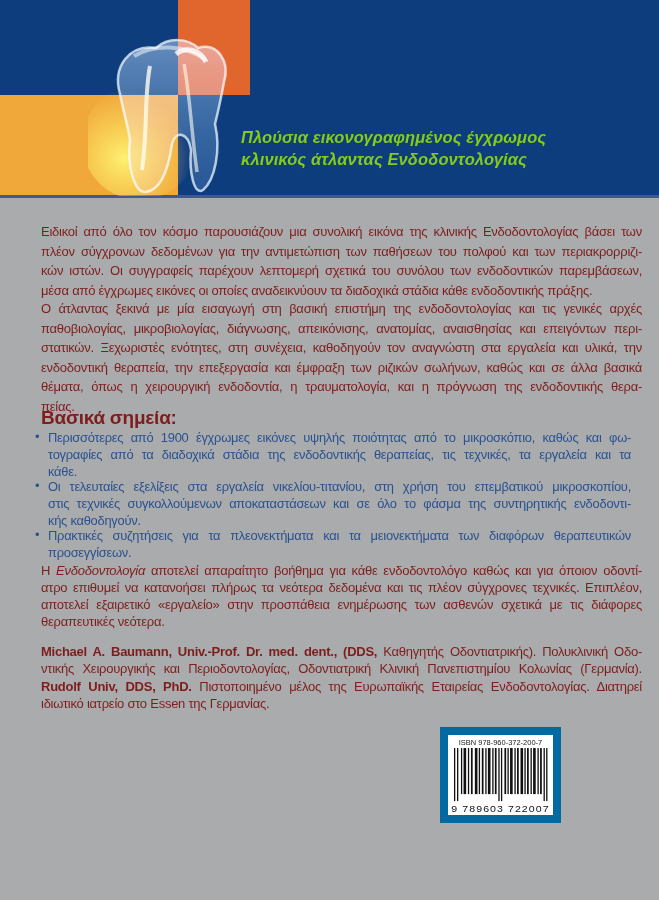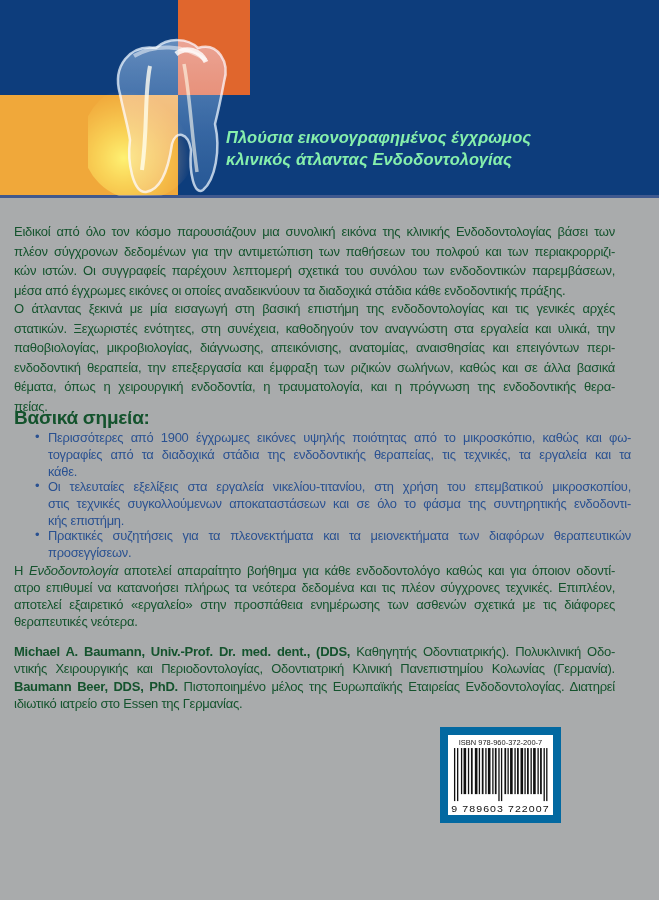--- a/index.html
+++ b/index.html
@@ -9,28 +9,28 @@
   }
   
   .header {
     position:absolute; left:0; top:0; width:659px; height:195px;
     background:#0d3d7c; border-bottom:3px solid #40598e;
   }
   .sq-orange { position:absolute; left:178px; top:0; width:72px; height:95px; background:#e0662d; }
   .sq-yellow { position:absolute; left:0; top:95px; width:178px; height:100px; background:#f0a83a; }
   .tooth { position:absolute; left:88px; top:32px; width:150px; height:164px; mix-blend-mode:screen; }
   .tagline {
-    position:absolute; left:226px; top:126px; width:340px;
-    color:#86efac; font-weight:bold; font-style:italic;
+    position:absolute; left:241px; top:126px; width:340px;
+    color:#84cc16; font-weight:bold; font-style:italic;
     font-size:16.5px; line-height:22px; letter-spacing:0.1px;
   }
   
   .tb {
-    position:absolute; left:14px; width:601px;
-    color:#14532d; font-size:13px; letter-spacing:-0.25px;
+    position:absolute; left:41px; width:601px;
+    color:#7f1d1d; font-size:13px; letter-spacing:-0.25px;
   }
   .tb .bl { height:19.5px; }
   .tight .bl { height:17px; }
   .jl { text-align:justify; text-align-last:justify; }
   .ll { text-align:center; text-align-last:left; }
   .kp-head { font-weight:bold; font-size:19px; }
   .bullet { position:absolute; left:48px; width:583px; color:#2a5191; font-size:12.9px; letter-spacing:-0.25px; }
   .bullet .bl { height:17px; }
   .dot { position:absolute; left:-13px; top:-1px; font-size:13px; }
   .it { font-style:italic; }
@@ -80,41 +80,41 @@
 
   <div class="tb" style="top:224px">
     <div class="bl jl">Ειδικοί από όλο τον κόσμο παρουσιάζουν μια συνολική εικόνα της κλινικής Ενδοδοντολογίας βάσει των</div>
     <div class="bl jl">πλέον σύγχρονων δεδομένων για την αντιμετώπιση των παθήσεων του πολφού και των περιακρορριζι-</div>
     <div class="bl jl">κών ιστών. Οι συγγραφείς παρέχουν λεπτομερή σχετικά του συνόλου των ενδοδοντικών παρεμβάσεων,</div>
     <div class="bl ll">μέσα από έγχρωμες εικόνες οι οποίες αναδεικνύουν τα διαδοχικά στάδια κάθε ενδοδοντικής πράξης.</div>
   </div>
 
   <div class="tb" style="top:301px">
     <div class="bl jl">Ο άτλαντας ξεκινά με μία εισαγωγή στη βασική επιστήμη της ενδοδοντολογίας και τις γενικές αρχές</div>
+    <div class="bl jl">παθοβιολογίας, μικροβιολογίας, διάγνωσης, απεικόνισης, ανατομίας, αναισθησίας και επειγόντων περι-</div>
     <div class="bl jl">στατικών. Ξεχωριστές ενότητες, στη συνέχεια, καθοδηγούν τον αναγνώστη στα εργαλεία και υλικά, την</div>
-    <div class="bl jl">παθοβιολογίας, μικροβιολογίας, διάγνωσης, απεικόνισης, ανατομίας, αναισθησίας και επειγόντων περι-</div>
     <div class="bl jl">ενδοδοντική θεραπεία, την επεξεργασία και έμφραξη των ριζικών σωλήνων, καθώς και σε άλλα βασικά</div>
     <div class="bl jl">θέματα, όπως η χειρουργική ενδοδοντία, η τραυματολογία, και η πρόγνωση της ενδοδοντικής θερα-</div>
     <div class="bl ll">πείας.</div>
   </div>
 
   <div class="tb kp-head" style="top:407px">Βασικά σημεία:</div>
 
   <div class="bullet" style="top:430px">
     <span class="dot">•</span>
     <div class="bl jl">Περισσότερες από 1900 έγχρωμες εικόνες υψηλής ποιότητας από το μικροσκόπιο, καθώς και φω-</div>
     <div class="bl jl">τογραφίες από τα διαδοχικά στάδια της ενδοδοντικής θεραπείας, τις τεχνικές, τα εργαλεία και τα</div>
     <div class="bl ll">κάθε.</div>
   </div>
 
   <div class="bullet" style="top:479px">
     <span class="dot">•</span>
     <div class="bl jl">Οι τελευταίες εξελίξεις στα εργαλεία νικελίου-τιτανίου, στη χρήση του επεμβατικού μικροσκοπίου,</div>
     <div class="bl jl">στις τεχνικές συγκολλούμενων αποκαταστάσεων και σε όλο το φάσμα της συντηρητικής ενδοδοντι-</div>
-    <div class="bl ll">κής επιστήμη.</div>
+    <div class="bl ll">κής καθοδηγούν.</div>
   </div>
 
   <div class="bullet" style="top:528px">
     <span class="dot">•</span>
     <div class="bl jl">Πρακτικές συζητήσεις για τα πλεονεκτήματα και τα μειονεκτήματα των διαφόρων θεραπευτικών</div>
     <div class="bl ll">προσεγγίσεων.</div>
   </div>
 
   <div class="tb tight" style="top:563px">
     <div class="bl jl">
@@ -124,21 +124,21 @@
     <div class="bl jl">αποτελεί εξαιρετικό «εργαλείο» στην προσπάθεια ενημέρωσης των ασθενών σχετικά με τις διάφορες</div>
     <div class="bl ll">θεραπευτικές νεότερα.</div>
   </div>
 
   <div class="tb tight" style="top:644px">
     <div class="bl jl">
       <b>Michael A. Baumann, Univ.-Prof. Dr. med. dent., (DDS,</b><span> Καθηγητής Οδοντιατρικής). Πολυκλινική Οδο-</span>
     </div>
     <div class="bl jl">ντικής Χειρουργικής και Περιοδοντολογίας, Οδοντιατρική Κλινική Πανεπιστημίου Κολωνίας (Γερμανία).</div>
     <div class="bl jl" style="margin-top:1px">
-      <b>Baumann Beer, DDS, PhD.</b><span> Πιστοποιημένο μέλος της Ευρωπαϊκής Εταιρείας Ενδοδοντολογίας. Διατηρεί</span>
+      <b>Rudolf Univ, DDS, PhD.</b><span> Πιστοποιημένο μέλος της Ευρωπαϊκής Εταιρείας Ενδοδοντολογίας. Διατηρεί</span>
     </div>
     <div class="bl ll">ιδιωτικό ιατρείο στο Essen της Γερμανίας.</div>
   </div>
 
   <div class="barcode">
     <svg viewBox="0 0 117 92" xmlns="http://www.w3.org/2000/svg">
       <text x="58.5" y="11" font-size="8.6" text-anchor="middle" fill="#222222" font-family="Liberation Sans, sans-serif">ISBN 978-960-372-200-7</text>
       <g fill="#111111">
         <rect x="5" y="15" width="1.5" height="61"></rect>
           <rect x="8.5" y="15" width="1.5" height="61"></rect>

